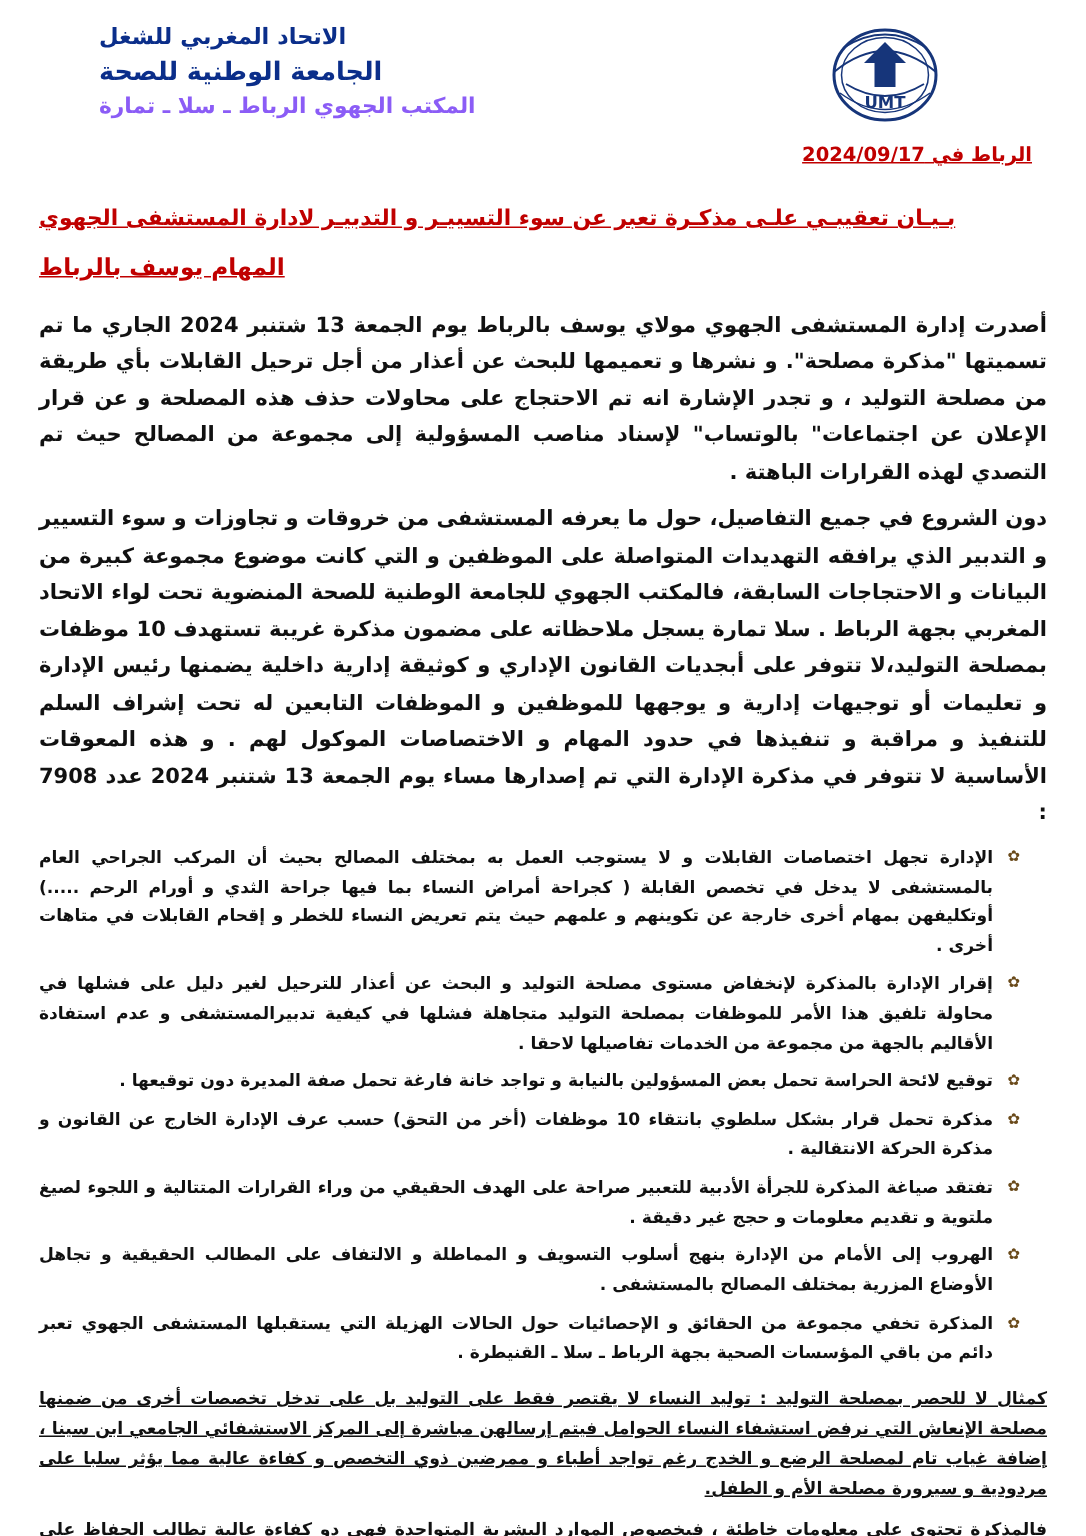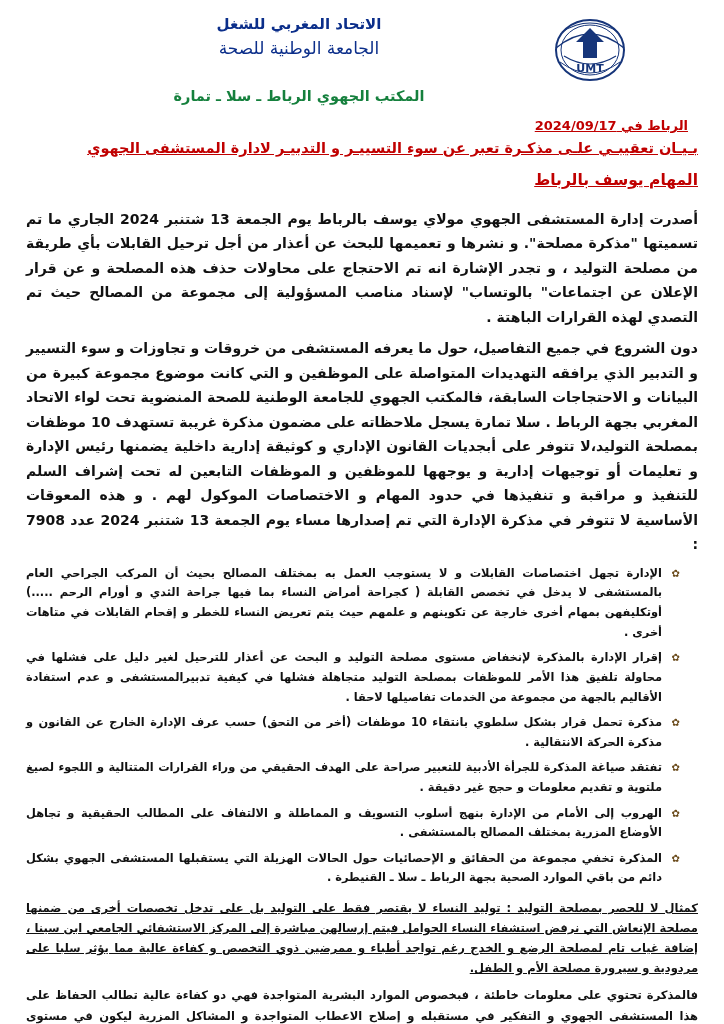--- a/index.html
+++ b/index.html
@@ -35,59 +35,58 @@
   .logo {
     width: 96px;
     height: 74px;
     flex: 0 0 auto;
     position: relative;
     margin-right: 60px;
   }
   .logo svg { display: block; }
   .header-text {
     flex: 1 1 auto;
-    text-align: center;
+    text-align: left;
     padding-left: 40px;
     padding-top: 2px;
   }
   .org1 {
     color: #0b2e8a;
     font-weight: bold;
     font-size: 15px;
     line-height: 1.45;
   }
   .org2 {
     color: #0b2e8a;
-    font-weight: normal;
+    font-weight: bold;
     font-size: 17px;
     line-height: 1.45;
   }
   .org3 {
-    color: #15803d;
+    color: #8b5cf6;
     font-weight: bold;
     font-size: 14.5px;
     line-height: 1.55;
-    margin-top: 25px;
   }
 
   
   .dateline {
     margin-top: 10px;
     text-align: right;
     font-size: 13px;
     font-weight: bold;
     color: #c00000;
     text-decoration: underline;
     padding-right: 10px;
   }
 
   
   .title-block {
-    margin-top: 4px;
-    text-align: right;
+    margin-top: 24px;
+    text-align: left;
   }
   .title-line1 {
     color: #c00000;
     font-weight: bold;
     font-size: 14.5px;
     text-decoration: underline;
     letter-spacing: 0.5px;
     line-height: 1.6;
   }
   .title-line2 {
@@ -179,24 +178,25 @@
   </div>
 
   <div class="body-text">
     <div class="para">أصدرت إدارة المستشفى الجهوي مولاي يوسف بالرباط يوم الجمعة 13 شتنبر 2024 الجاري ما تم تسميتها "مذكرة مصلحة". و نشرها و تعميمها للبحث عن أعذار من أجل ترحيل القابلات بأي طريقة من مصلحة التوليد ، و تجدر الإشارة انه تم الاحتجاج على محاولات حذف هذه المصلحة و عن قرار الإعلان عن اجتماعات" بالوتساب" لإسناد مناصب المسؤولية إلى مجموعة من المصالح حيث تم التصدي لهذه القرارات الباهتة .</div>
     <div class="para">دون الشروع في جميع التفاصيل، حول ما يعرفه المستشفى من خروقات و تجاوزات و سوء التسيير و التدبير الذي يرافقه التهديدات المتواصلة على الموظفين و التي كانت موضوع مجموعة كبيرة من البيانات و الاحتجاجات السابقة، فالمكتب الجهوي للجامعة الوطنية للصحة المنضوية تحت لواء الاتحاد المغربي بجهة الرباط . سلا تمارة يسجل ملاحظاته على مضمون مذكرة غريبة تستهدف 10 موظفات بمصلحة التوليد،لا تتوفر على أبجديات القانون الإداري و كوثيقة إدارية داخلية يضمنها رئيس الإدارة و تعليمات أو توجيهات إدارية و يوجهها للموظفين و الموظفات التابعين له تحت إشراف السلم للتنفيذ و مراقبة و تنفيذها في حدود المهام و الاختصاصات الموكول لهم . و هذه المعوقات الأساسية لا تتوفر في مذكرة الإدارة التي تم إصدارها مساء يوم الجمعة 13 شتنبر 2024 عدد 7908 :</div>
   </div>
 
   <ul class="bullets">
     <li>الإدارة تجهل اختصاصات القابلات و لا يستوجب العمل به بمختلف المصالح بحيث أن المركب الجراحي العام بالمستشفى لا يدخل في تخصص القابلة ( كجراحة أمراض النساء  بما فيها جراحة الثدي و أورام الرحم .....) أوتكليفهن بمهام أخرى خارجة عن تكوينهم و علمهم حيث يتم تعريض النساء للخطر و إقحام القابلات في متاهات أخرى .</li>
     <li>إقرار الإدارة بالمذكرة لإنخفاض مستوى مصلحة التوليد و البحث عن أعذار للترحيل لغير دليل على فشلها  في محاولة تلفيق هذا الأمر للموظفات بمصلحة التوليد متجاهلة فشلها في كيفية تدبيرالمستشفى و عدم استفادة الأقاليم بالجهة من مجموعة من الخدمات تفاصيلها لاحقا .</li>
+    <li>توقيع لائحة الحراسة تحمل بعض المسؤولين بالنيابة و تواجد خانة فارغة تحمل صفة المديرة دون توقيعها .</li>
     <li>مذكرة تحمل قرار بشكل سلطوي بانتقاء 10 موظفات (أخر من التحق)  حسب عرف الإدارة الخارج عن القانون و مذكرة الحركة الانتقالية .</li>
     <li>تفتقد صياغة المذكرة للجرأة الأدبية للتعبير صراحة على الهدف الحقيقي من وراء القرارات المتتالية و اللجوء لصيغ ملتوية و تقديم معلومات و حجج غير دقيقة .</li>
     <li>الهروب إلى الأمام من الإدارة بنهج أسلوب التسويف و المماطلة و الالتفاف على المطالب الحقيقية و تجاهل الأوضاع المزرية بمختلف المصالح بالمستشفى .</li>
-    <li>المذكرة تخفي مجموعة من الحقائق و الإحصائيات حول  الحالات الهزيلة التي يستقبلها المستشفى الجهوي بشكل دائم من باقي الموارد الصحية بجهة الرباط ـ سلا ـ القنيطرة .</li>
+    <li>المذكرة تخفي مجموعة من الحقائق و الإحصائيات حول  الحالات الهزيلة التي يستقبلها المستشفى الجهوي تعبر دائم من باقي المؤسسات الصحية بجهة الرباط ـ سلا ـ القنيطرة .</li>
   </ul>
 
   <div class="closing">
     <div class="para u">كمثال لا للحصر بمصلحة التوليد  :  توليد النساء لا يقتصر فقط على التوليد بل على تدخل تخصصات أخرى من ضمنها مصلحة الإنعاش التي نرفض استشفاء النساء الحوامل فيتم إرسالهن مباشرة إلى المركز الاستشفائي الجامعي ابن سينا ، إضافة غياب تام لمصلحة الرضع و الخدج رغم تواجد أطباء و ممرضين ذوي التخصص و كفاءة عالية مما يؤثر سلبا على مردودية و سيرورة مصلحة الأم و الطفل.</div>
     <div class="para">فالمذكرة تحتوي على معلومات خاطئة ، فبخصوص الموارد البشرية المتواجدة فهي دو كفاءة عالية تطالب الحفاظ على هذا المستشفى الجهوي و التفكير في مستقبله و إصلاح الاعطاب المتواجدة و المشاكل المزرية ليكون في مستوى انتظارات المواطنات و المواطنين و تلبية حاجياتهم اليومية. و لكل هذه الأسباب و مجموعة كبيرة من الاعطاب التي ستكون موضوع البيانات القادمة، تقرر استمرار البرنامج النضالي الذي سبق الإعلان عنه :</div>
   </div>
 
 </div>
 
 </body></html>

